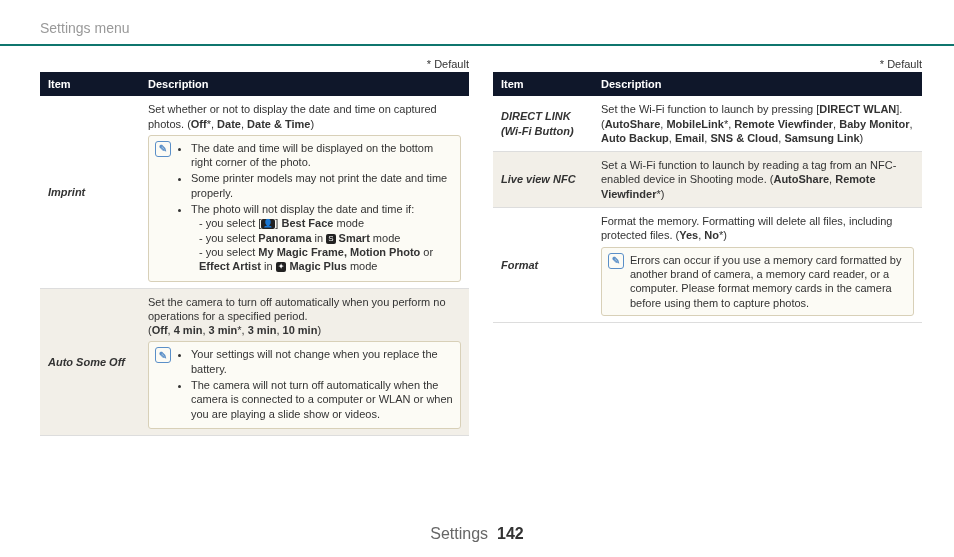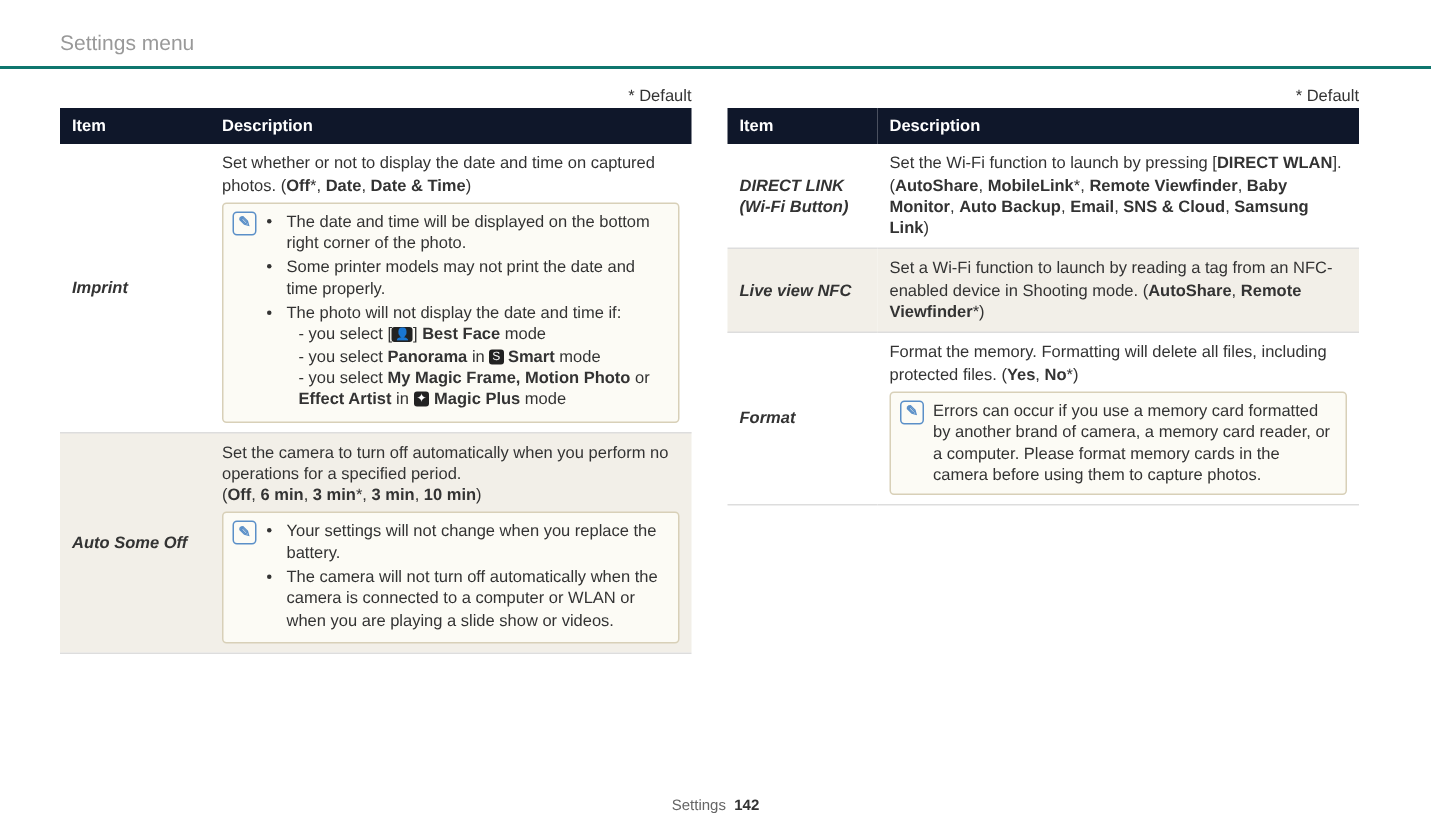--- a/index.html
+++ b/index.html
@@ -17,21 +17,21 @@
   }
   .header {
     padding: 20px 40px 8px 40px;
     color: #999;
     font-size: 14px;
     border-bottom: 2px solid #0f766e;
   }
   .columns {
     display: flex;
     gap: 24px;
-    padding: 12px 48px 0 40px;
+    padding: 12px 32px 0 40px;
   }
   .col {
     flex: 1;
     min-width: 0;
   }
   .default-note {
     text-align: right;
     font-size: 11px;
     color: #333;
     margin-bottom: 2px;
@@ -118,21 +118,21 @@
     line-height: 10px;
     padding: 0 2px;
     vertical-align: middle;
   }
   .footer {
     position: absolute;
     bottom: 14px;
     left: 0;
     right: 0;
     text-align: center;
-    font-size: 10px;
+    font-size: 16px;
     color: #666;
   }
   .footer .page-num {
     font-weight: bold;
     color: #333;
   }
 </style>
 </head>
 <body>
 
@@ -174,21 +174,21 @@
                 </ul>
               </div>
             </div>
           </td>
         </tr>
 
         <tr>
           <td class="item">Auto Some Off</td>
           <td class="desc">
             <div>Set the camera to turn off automatically when you perform no operations for a specified period.</div>
-            <div><span>(</span><b>Off</b><span>, </span><b>6 min</b><span>, </span><b>3 min</b><span>*, </span><b>3 min</b><span>, </span><b>10 min</b><span>)</span></div>
+            <div><span>(</span><b>Off</b><span>, </span><b>4 min</b><span>, </span><b>3 min</b><span>*, </span><b>3 min</b><span>, </span><b>10 min</b><span>)</span></div>
             <div class="info-box">
               <div class="info-icon">✎</div>
               <div class="info-content">
                 <ul class="bullets">
                   <li>Your settings will not change when you replace the battery.</li>
                   <li>The camera will not turn off automatically when the camera is connected to a computer or WLAN or when you are playing a slide show or videos.</li>
                 </ul>
               </div>
             </div>
           </td>

